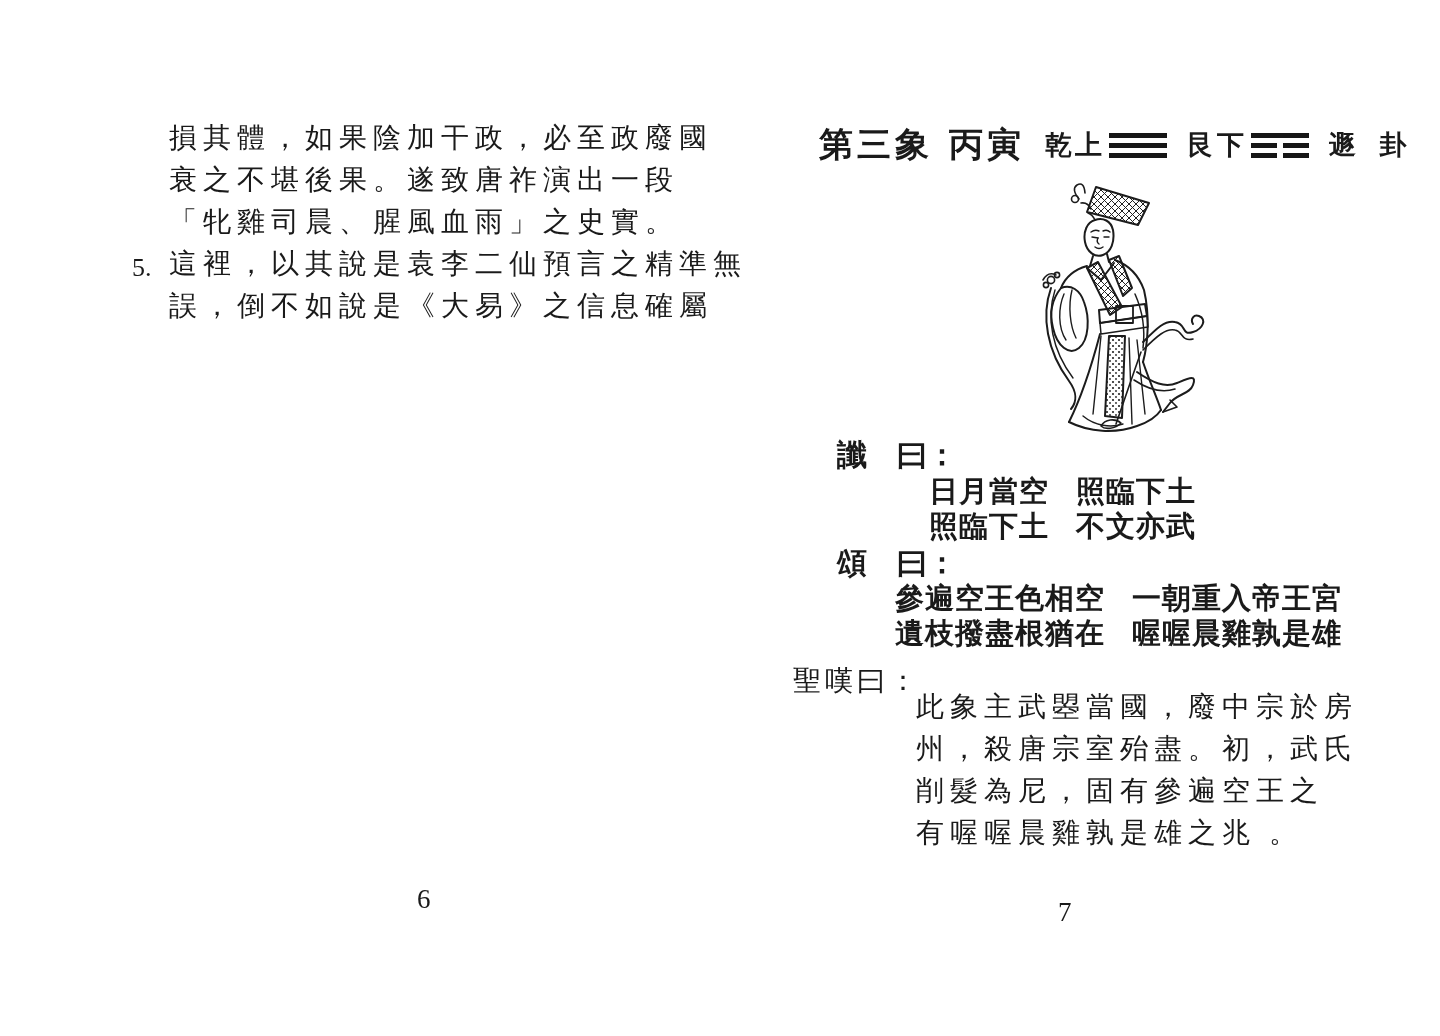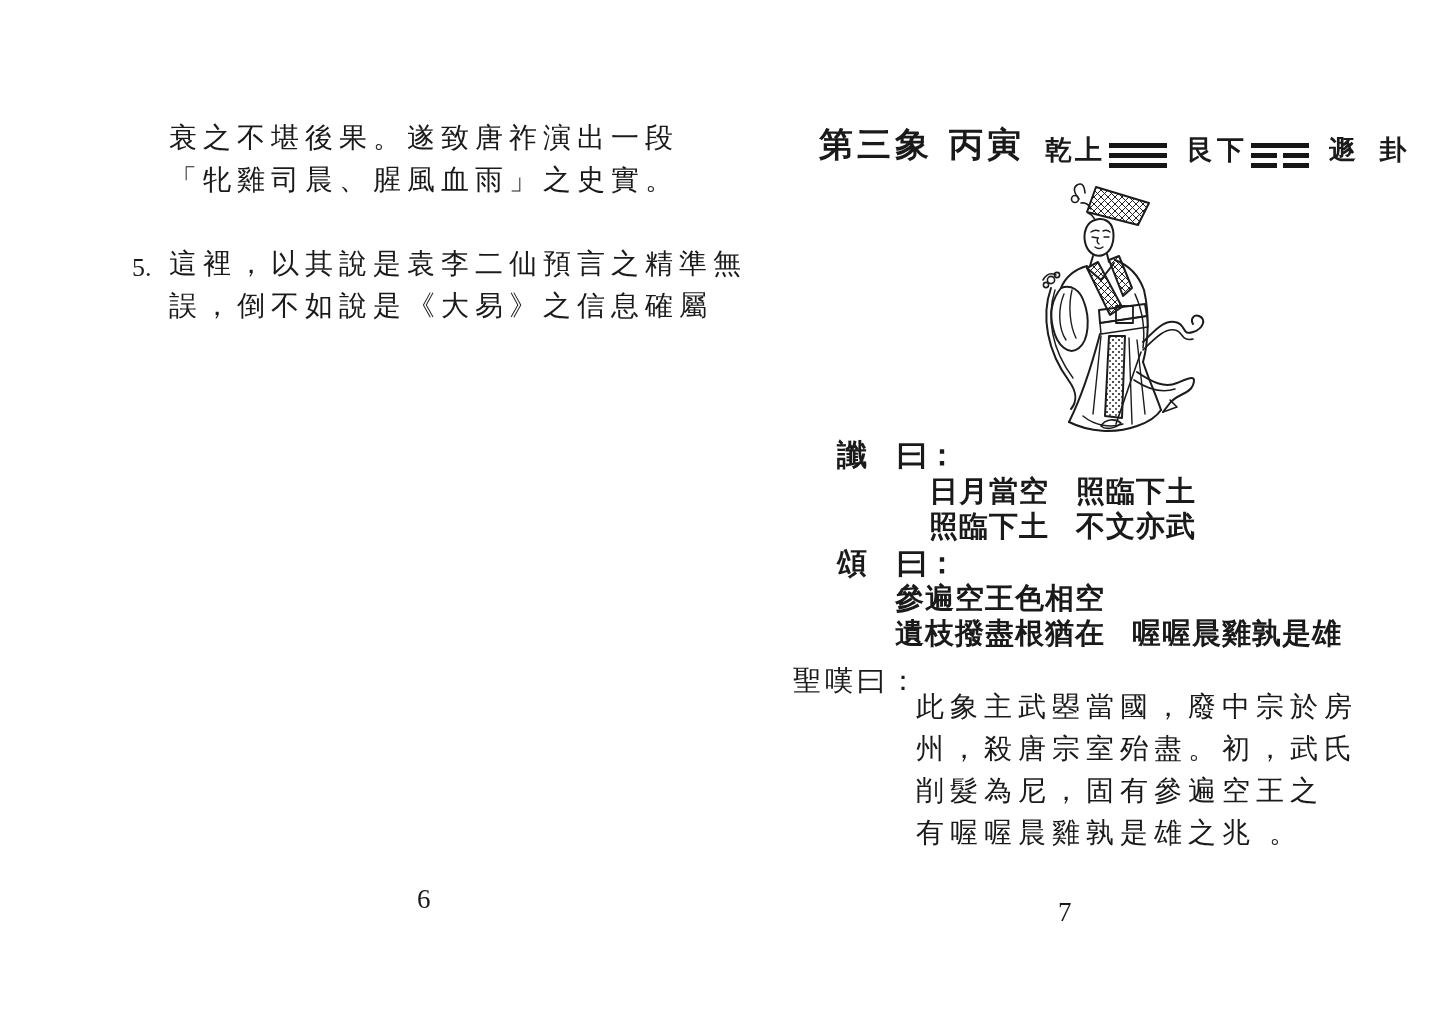--- a/index.html
+++ b/index.html
@@ -17,21 +17,21 @@
   
   .para-left{left:169px;top:117px;}
   .item5{left:132px;top:243px;}
   .item5 .marker{position:absolute;left:0;top:4px;font-size:26px;letter-spacing:0;}
   .item5 .lines{margin-left:37px;}
   .pagenum{font-size:27px;letter-spacing:0;}
   .pagenum.left{left:417px;top:884px;}
   .pagenum.right{left:1058px;top:897px;}
 
   
-  .chapter-title{left:819px;top:122px;display:flex;align-items:flex-end;height:46px;}
+  .chapter-title{left:819px;top:122px;display:flex;align-items:center;height:46px;}
   .t-main{font-weight:700;font-size:34px;letter-spacing:4px;}
   .t-cycle{margin-left:16px;}
   .t-sub{font-weight:700;font-size:27px;letter-spacing:3px;margin-left:20px;}
   .t-hex{letter-spacing:8px;}
   .trigram{display:inline-flex;flex-direction:column;gap:5px;width:58px;margin-left:4px;}
   .trigram i{display:flex;height:5px;justify-content:space-between;}
   .trigram i.solid{background:#161616;}
   .trigram i.broken{background:transparent;}
   .trigram i.broken b{display:block;width:26px;height:5px;background:#161616;}
 
@@ -49,20 +49,21 @@
   .song-2{left:895px;top:616px;}
 
   .shengtan-label{left:793px;top:662px;font-size:28px;letter-spacing:4px;white-space:nowrap;}
   .shengtan-lines{left:916px;top:662px;margin-top:24px;}
 </style>
 </head>
 <body>
 
 <section>
   <div class="abs para-left kai">
+    <div>損其體，如果陰加干政，必至政廢國</div>
     <div>衰之不堪後果。遂致唐祚演出一段</div>
     <div>「牝雞司晨、腥風血雨」之史實。</div>
   </div>
 
   <div class="abs item5 kai">
     <span class="marker">5.</span>
     <div class="lines">
       <div>這裡，以其說是袁李二仙預言之精準無</div>
       <div>誤，倒不如說是《大易》之信息確屬</div>
     </div>
@@ -178,20 +179,21 @@
     <span>照臨下土</span>
     <span class="r">不文亦武</span>
   </div>
 
   <div class="abs verse-head hei song-head">
     <span>頌</span>
     <span class="yue">曰：</span>
   </div>
   <div class="abs verse-line hei song-1">
     <span>參遍空王色相空</span>
+    <span class="r">一朝重入帝王宮</span>
   </div>
   <div class="abs verse-line hei song-2">
     <span>遺枝撥盡根猶在</span>
     <span class="r">喔喔晨雞孰是雄</span>
   </div>
 
   <div class="abs shengtan-label">聖嘆曰：</div>
   <div class="abs shengtan-lines kai">
     <div>此象主武曌當國，廢中宗於房</div>
     <div>州，殺唐宗室殆盡。初，武氏</div>

